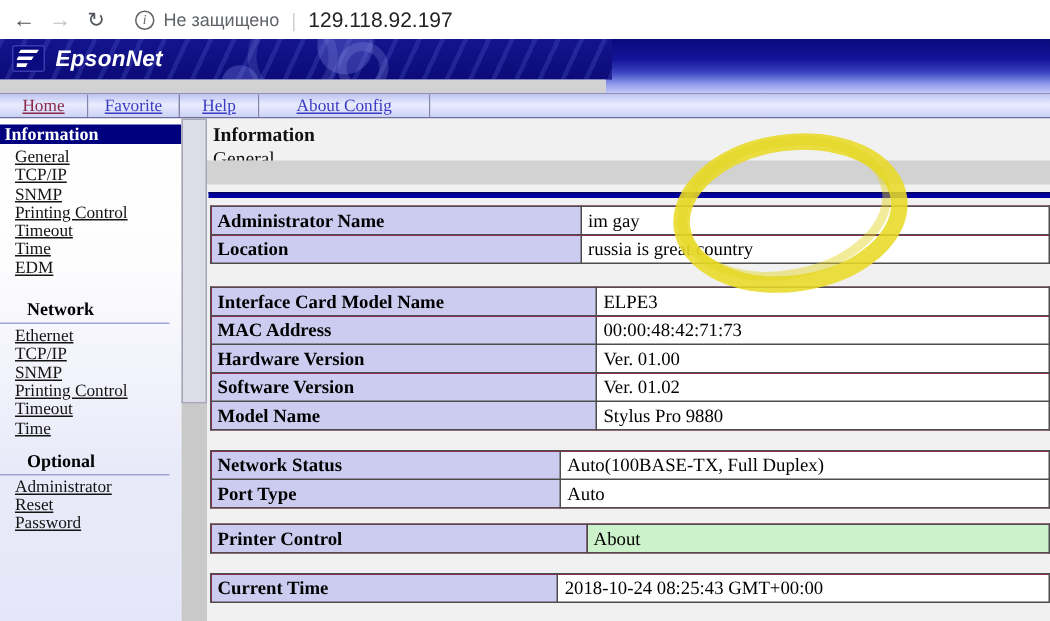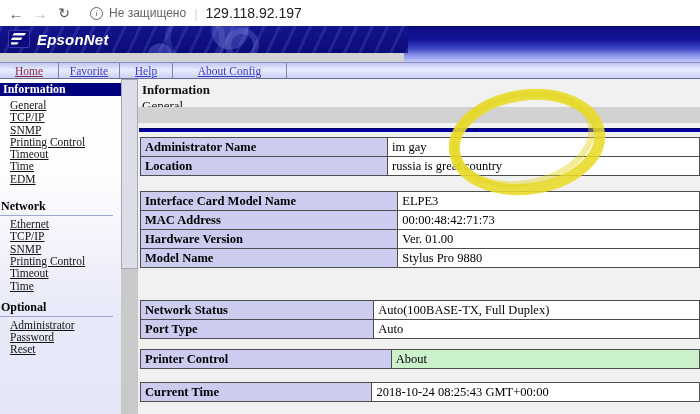--- a/index.html
+++ b/index.html
@@ -48,21 +48,21 @@
   .tab-0 { width:59px; } .tab-1 { width:61px;align-items:center; } .tab-2 { width:53px; } .tab-3 { width:114px; }
   .tab-fill { flex:1; border-right:none; }
   .tab-0 a { color:#8a2846; } .tab-1 a, .tab-2 a, .tab-3 a { color:#3b3bc4; }
 
   
   .main { position:absolute; left:0; top:79px; width:700px; height:385px; display:flex; }
   .sidebar { width:121px; height:100%; padding-top:4px;
     background:linear-gradient(180deg,#ffffff 0%,#fdfdfe 25%,#e9eaf9 60%,#e3e5f8 100%); }
   .side-header { background:#00007f; color:#fff; font-weight:bold; font-size:12px;
     padding:0 3px; height:13px; line-height:13px; margin-bottom:3px; }
-  .side-sub { font-weight:bold; font-size:12px; color:#000; padding-left:1px; margin-top:1px; }
+  .side-sub { font-weight:bold; font-size:12px; color:#000; padding-left:18px; margin-top:1px; }
   .side-hr { border:none; border-top:1px solid #9fa6dd; margin:1px 8px 2px 0; }
   .side-link { display:block; font-size:11.5px; line-height:12.3px; margin-left:10px;
     color:#141414; text-decoration:underline; cursor:pointer; }
   .side-gap-lg { height:13px; } .side-gap-sm { height:7px; }
 
   .scrollstrip { width:17px; height:100%; background:#c9c9c9; position:relative; }
   .scroll-thumb { position:absolute; left:0; top:0; width:100%; height:190px;
     background:#dcdde6; border:1px solid #a6a6b8; }
 
   .content { flex:1; height:100%; background:#f1f1f1; position:relative; overflow:hidden; }
@@ -151,22 +151,22 @@
     <a class="side-link">Ethernet</a>
     <a class="side-link">TCP/IP</a>
     <a class="side-link">SNMP</a>
     <a class="side-link">Printing Control</a>
     <a class="side-link">Timeout</a>
     <a class="side-link">Time</a>
     <div class="side-gap-sm"></div>
     <div class="side-sub">Optional</div>
     <hr class="side-hr">
     <a class="side-link">Administrator</a>
+    <a class="side-link">Reset</a>
     <a class="side-link">Password</a>
-    <a class="side-link">Reset</a>
   </div>
 
   <div class="scrollstrip">
     <div class="scroll-thumb"></div>
   </div>
 
   <div class="content">
     <div class="bc-section">Information</div>
     <div class="bc-page">General</div>
     <div class="title-band"></div>
@@ -193,20 +193,24 @@
           </tr>
       <tr>
         <td class="lbl">MAC Address</td>
         <td class="val">00:00:48:42:71:73</td>
           </tr>
       <tr>
         <td class="lbl">Hardware Version</td>
         <td class="val">Ver. 01.00</td>
           </tr>
       <tr>
+        <td class="lbl">Software Version</td>
+        <td class="val">Ver. 01.02</td>
+          </tr>
+      <tr>
         <td class="lbl">Model Name</td>
         <td class="val">Stylus Pro 9880</td>
           </tr>
     </tbody>
       </table>
 
     <table class="info t3">
       <tbody>
           <tr>
         <td class="lbl">Network Status</td>

